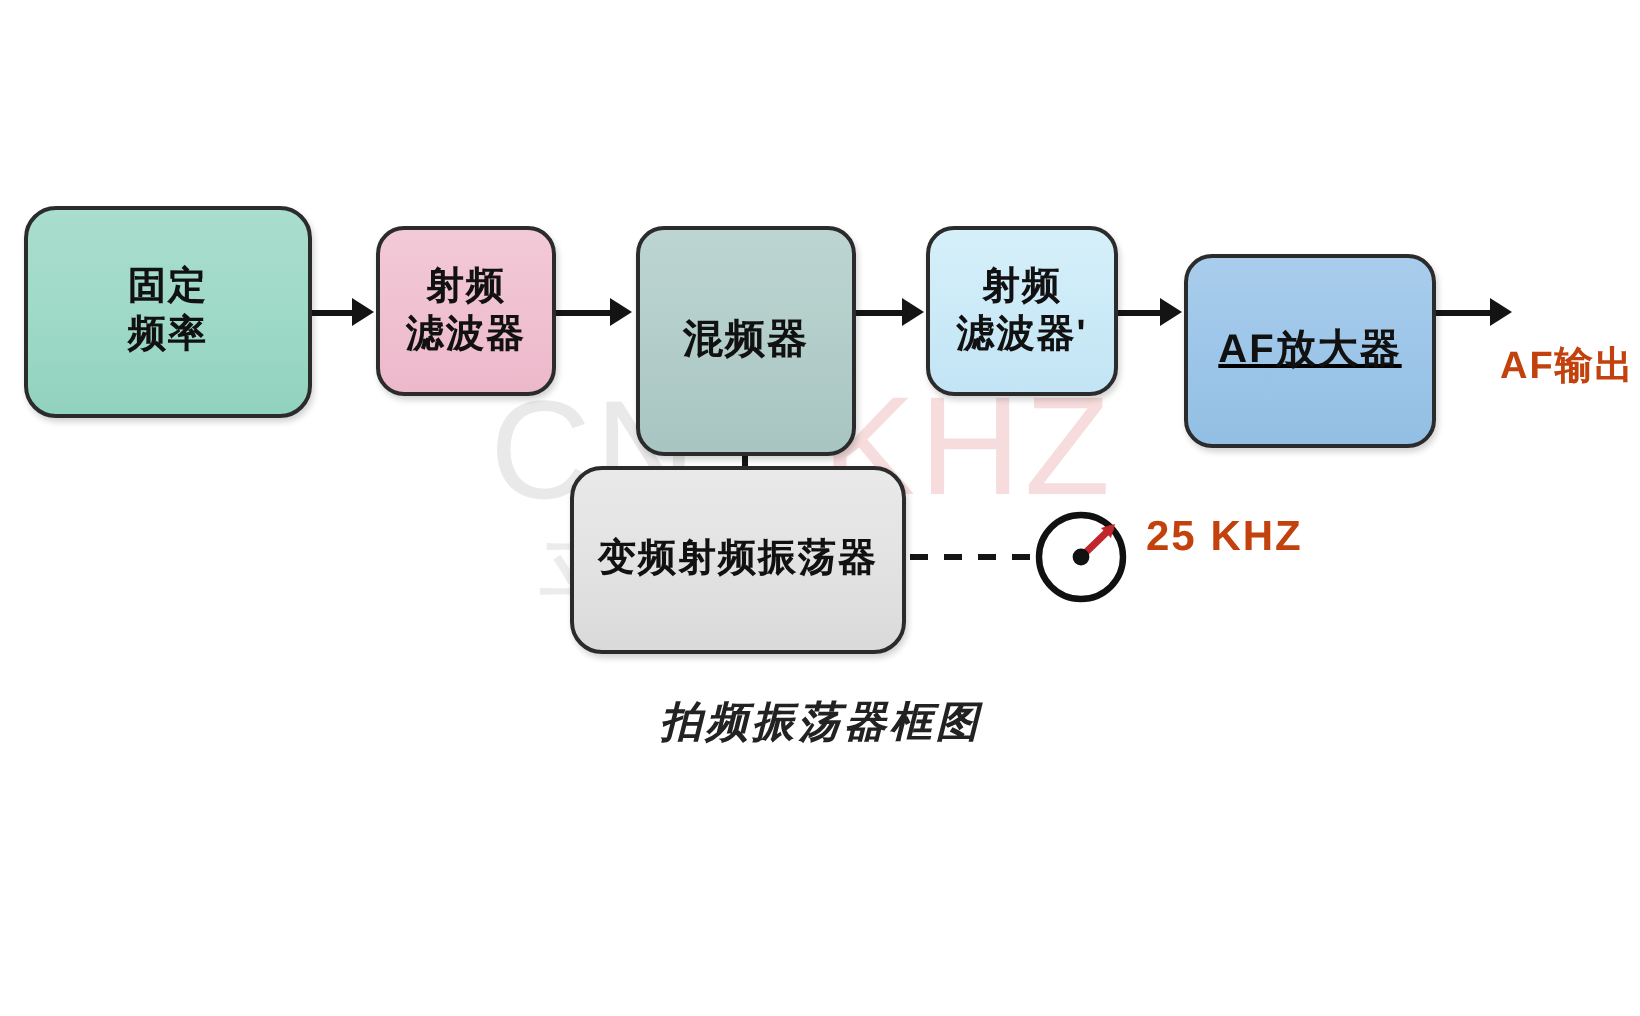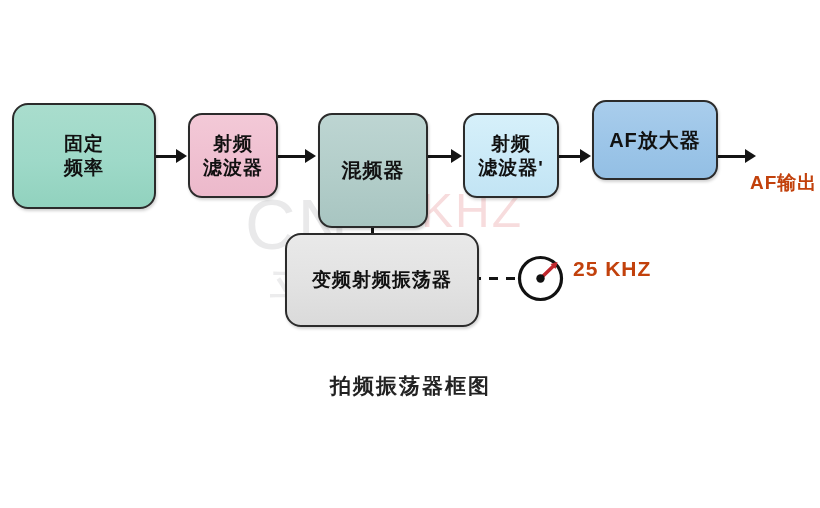--- a/index.html
+++ b/index.html
@@ -40,23 +40,23 @@
     letter-spacing: 2px;
     white-space: nowrap;
   }
   .wm-main {
     left: 0px;
     top: 0px;
     font-size: 70px;
     color: rgba(120,120,125,0.16);
   }
   .wm-red {
-    left: 176px;
+    left: 166px;
     top: -2px;
-    font-size: 48px;
+    font-size: 70px;
     color: rgba(205,40,45,0.16);
   }
   .wm-sub {
     left: 24px;
     top: 74px;
     font-size: 54px;
     color: rgba(120,120,125,0.14);
     letter-spacing: 10px;
   }
 
@@ -101,27 +101,28 @@
   }
   #box-mixer .line { font-size: 20px; }
 
   #box-rf-filter-2 {
     left: 463px; top: 113px; width: 96px; height: 85px;
     background: linear-gradient(180deg,#d6f0fa 0%, #cae9f7 60%, #c2e4f4 100%);
   }
   #box-rf-filter-2 .line { font-size: 19px; }
 
   #box-af-amp {
-    left: 592px; top: 100px; width: 126px; height: 80px;
+    left: 592px; top: 127px; width: 126px; height: 97px;
     background: linear-gradient(180deg,#a9cdec 0%, #9cc5e8 55%, #93bfe4 100%);
+    text-decoration: underline;
   }
   #box-af-amp .line { font-size: 20px; }
 
   #box-var-osc {
-    left: 285px; top: 233px; width: 194px; height: 94px;
+    left: 285px; top: 233px; width: 168px; height: 94px;
     background: linear-gradient(180deg,#e9e9e9 0%, #e2e2e2 55%, #dadada 100%);
     border-radius: 16px;
   }
   #box-var-osc .line { font-size: 19px; }
 
   
   .conn {
     position: absolute;
     background: #141414;
     z-index: 2;
@@ -191,22 +192,23 @@
     white-space: nowrap;
   }
   #label-af-output {
     left: 750px; top: 170px; font-size: 19px; letter-spacing: 1px;
   }
   #label-25khz {
     left: 573px; top: 257px; font-size: 21px; letter-spacing: 1px;
     font-family: "Liberation Sans", sans-serif;
   }
   #caption {
-    left: 330px; top: 372px; font-size: 21px; letter-spacing: 2px;
+    left: 330px; top: 347px; font-size: 21px; letter-spacing: 2px;
     color: #222222;
+    font-style: italic;
   }
 </style>
 </head>
 <body>
 
 <div id="diagram-root">
 
   <div class="watermark">
     <span class="wm-text wm-main">CN</span>
     <span class="wm-text wm-red">KHZ</span>

